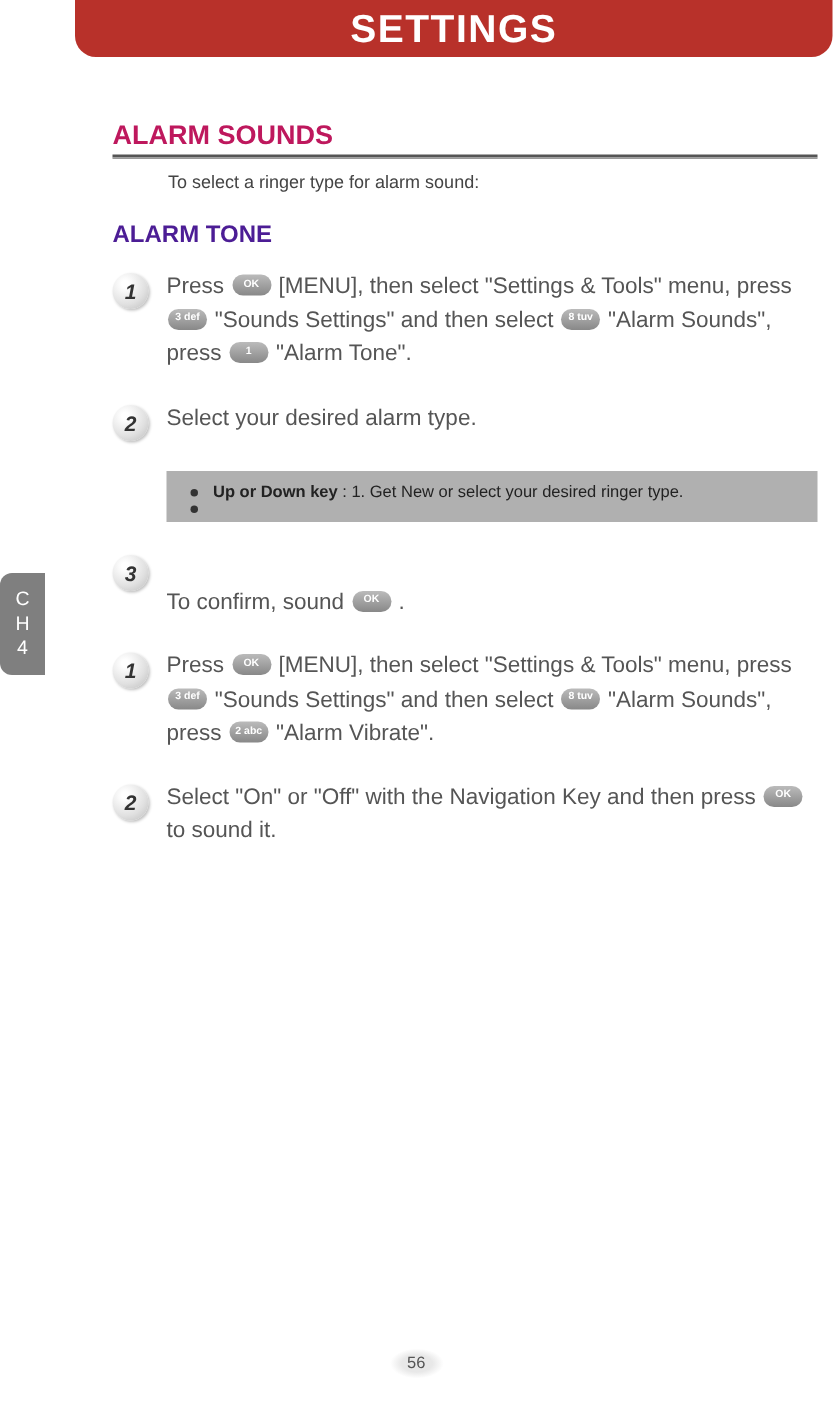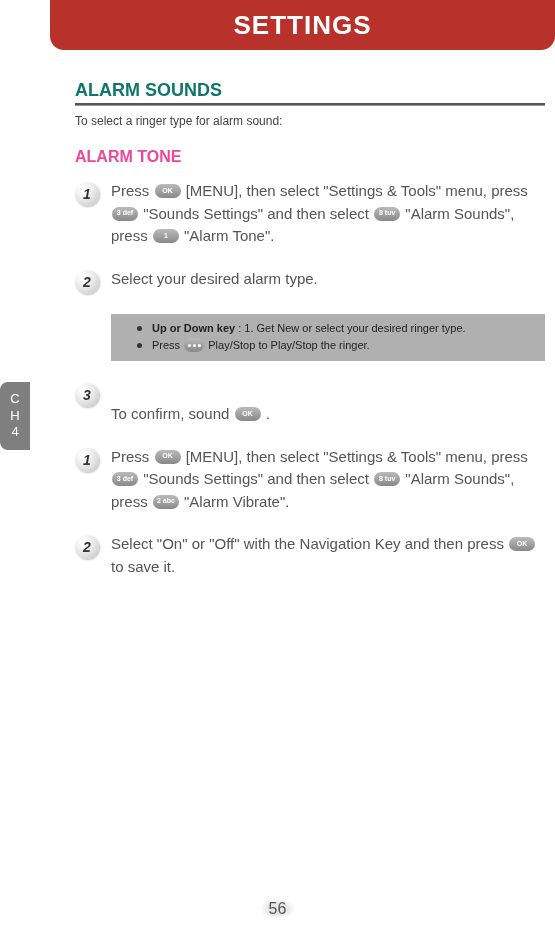--- a/index.html
+++ b/index.html
@@ -9,21 +9,21 @@
       background: #fff;
       font-family: Arial, Helvetica, sans-serif;
       position: relative;
       color: #555;
     }
     .header-banner {
       position: absolute;
       top: 0;
       left: 50px;
       right: 0;
-      height: 50px;
+      height: 38px;
       background: #b8312a;
       border-radius: 0 0 14px 14px;
       display: flex;
       align-items: center;
       justify-content: center;
     }
     .header-title {
       color: #fff;
       font-size: 26px;
       font-weight: bold;
@@ -31,38 +31,39 @@
     }
     .content {
       position: absolute;
       top: 80px;
       left: 75px;
       right: 10px;
     }
     .section-title {
       font-size: 18px;
       font-weight: bold;
-      color: #0f766e;
+      color: #be185d;
       margin-bottom: 2px;
     }
     .section-underline {
       border-top: 2px solid #555;
       border-bottom: 1px solid #999;
       height: 2px;
       margin-bottom: 8px;
     }
     .section-note {
       font-size: 12px;
       color: #444;
       margin-bottom: 20px;
+      margin-left: 37px;
     }
     .subsection-title {
       font-size: 16px;
       font-weight: bold;
-      color: #ec4899;
+      color: #4c1d95;
       margin-bottom: 14px;
       margin-top: 10px;
     }
     .step {
       display: flex;
       align-items: flex-start;
       margin-bottom: 20px;
     }
     .step-num {
       width: 24px;
@@ -120,21 +121,21 @@
       content: "";
       width: 3px; height: 3px;
       border-radius: 50%;
       background: #fff;
       box-shadow: -5px 0 #fff, 5px 0 #fff;
     }
     .tip-box {
       background: #b0b0b0;
       color: #222;
       font-size: 11px;
-      padding: 6px 26px;
+      padding: 6px 16px;
       margin: 4px 0 20px 36px;
       line-height: 1.6;
     }
     .tip-row {
       display: flex;
       align-items: center;
     }
     .bullet {
       display: inline-block;
       width: 5px; height: 5px;
@@ -169,21 +170,21 @@
       justify-content: center;
     }
     .page-num-bg {
       width: 36px;
       height: 20px;
       border-radius: 50%;
       background: radial-gradient(ellipse, #e8e8e8 40%, #fff 70%);
       display: flex;
       align-items: center;
       justify-content: center;
-      font-size: 16px;
+      font-size: 11px;
       color: #555;
       margin-top: 36px;
     }
     .bold { font-weight: bold; color: #222; }
   </style>
 </head>
 <body>
 
 <div class="header-banner">
   <div class="header-title">SETTINGS</div>
@@ -215,21 +216,20 @@
     <div class="step-text">Select your desired alarm type.</div>
   </div>
 
   <div class="tip-box">
     <div class="tip-row">
       <span class="bullet"></span>
       <span><span class="bold">Up or Down key</span><span> : 1. Get New or select your desired ringer type.</span></span>
     </div>
     <div class="tip-row">
       <span class="bullet"></span>
-      <span><span>Press  </span><span class="btn-dots"></span><span>  Play/Stop to Play/Stop the ringer.</span></span>
     </div>
   </div>
 
   <div class="step">
     <div class="step-num">3</div>
     <div class="step-text">
       <br>
       <span>To confirm, sound </span><span class="btn-pill">OK</span><span> .</span>
     </div>
   </div>
@@ -238,21 +238,21 @@
   <div class="step">
     <div class="step-num">1</div>
     <div class="step-text">
       <span>Press </span><span class="btn-pill">OK</span><span> [MENU], then select "Settings &amp; Tools" menu, press </span><span class="btn-pill">3 def</span><span> "Sounds Settings" and then select </span><span class="btn-pill">8 tuv</span><span> "Alarm Sounds", press </span><span class="btn-pill">2 abc</span><span> "Alarm Vibrate".</span>
     </div>
   </div>
 
   <div class="step">
     <div class="step-num">2</div>
     <div class="step-text">
-      <span>Select "On" or "Off" with the Navigation Key and then press </span><span class="btn-pill">OK</span><span> to save it.</span>
+      <span>Select "On" or "Off" with the Navigation Key and then press </span><span class="btn-pill">OK</span><span> to sound it.</span>
     </div>
   </div>
 
 </div>
 
 <div class="page-num-wrap">
   <div class="page-num-bg">56</div>
 </div>
 
 </body></html>

